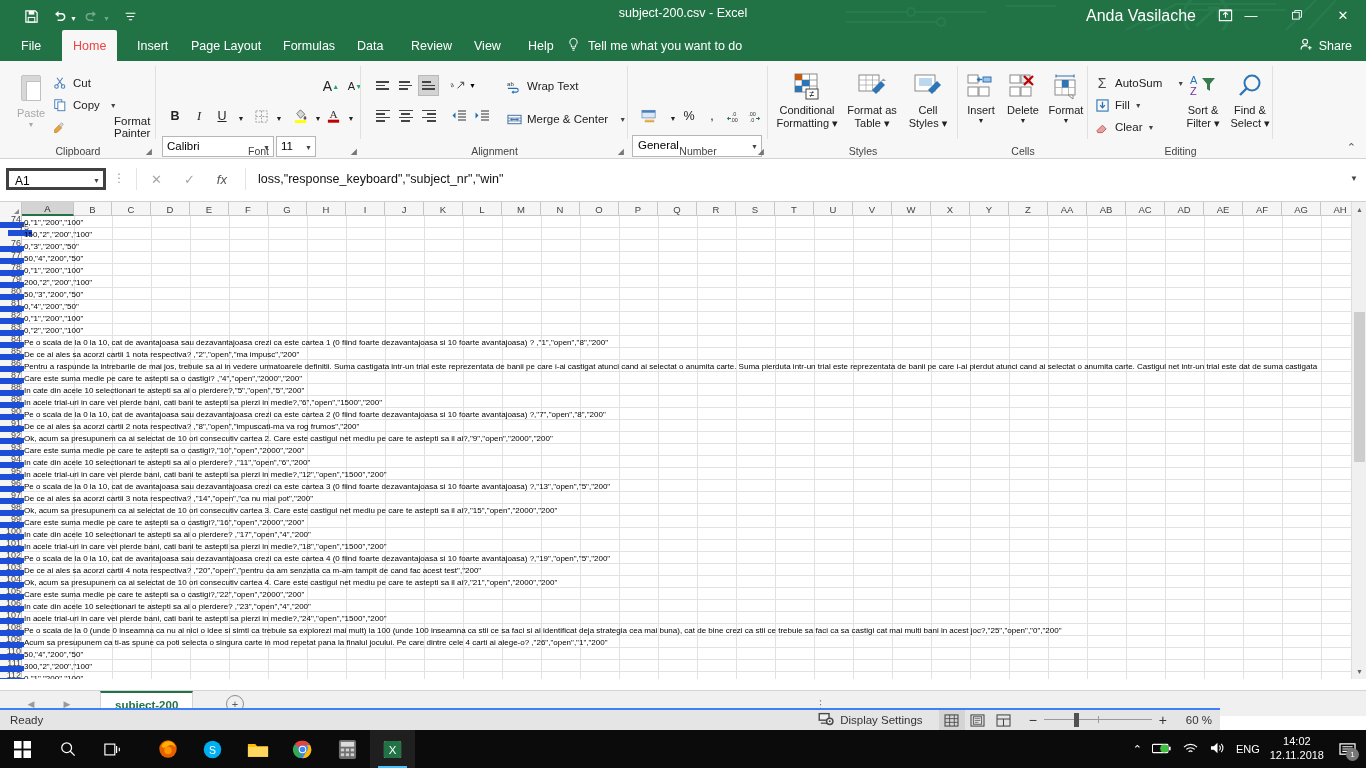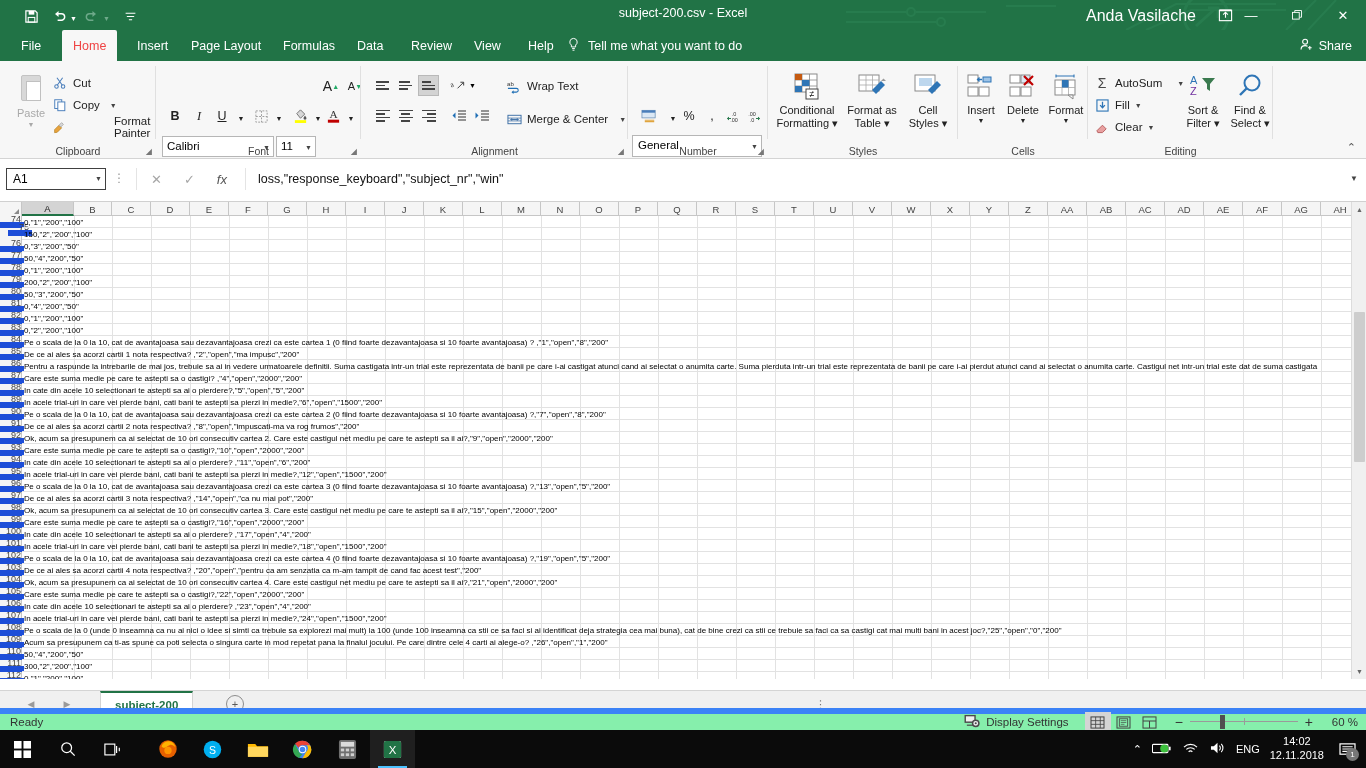--- a/index.html
+++ b/index.html
@@ -104,21 +104,21 @@
 
   .bigbtn { position:absolute; width:62px; display:flex; flex-direction:column;
     align-items:center; gap:1px; font-size:11px; color:#222; text-align:center;
     line-height:1.12; }
   .bigicon { width:32px; height:32px; display:flex; align-items:center;
     justify-content:center; }
 
   
   .fbar { position:absolute; left:0; top:160px; width:1366px; height:42px; background:#fff; }
   .namebox { position:absolute; left:6px; top:8px; width:100px; height:22px;
-    border:1px solid #404040; background:#fff; font-size:12px; padding:3px 6px; }
+    border:3px solid #404040; background:#fff; font-size:12px; padding:3px 6px; }
   .fbarsep { position:absolute; left:113px; top:11px; font-size:12px; color:#999; }
   .fbtns { position:absolute; left:136px; top:8px; width:110px; height:22px;
     display:flex; align-items:center; gap:22px; padding-left:14px;
     border-left:1px solid #e4e4e4; border-right:1px solid #e4e4e4; }
   .fbtns span { font-size:13px; color:#a6a6a6; }
   .fbtns .fx { font-style:italic; color:#555; }
   .fcontent { position:absolute; left:258px; top:8px; right:28px; height:22px;
     font-size:12.5px; color:#111; display:flex; align-items:center; }
   .fexpand { position:absolute; right:8px; top:14px; font-size:8px; color:#444; }
   .fbarline { position:absolute; left:0; bottom:0; width:1366px; height:1px; background:#d0d0d0; }
@@ -166,22 +166,22 @@
   .sheettab { position:absolute; left:100px; top:0; height:26px; padding:0 14px;
     background:#fff; border-right:1px solid #d4d4d4; border-left:1px solid #d4d4d4;
     display:flex; align-items:center; font-size:11.5px; font-weight:bold; color:#217346;
     border-top:2px solid #217346; }
   .addsheet { position:absolute; left:226px; top:4px; width:18px; height:18px;
     border:1px solid #8d8d8d; border-radius:50%; display:flex; align-items:center;
     justify-content:center; font-size:11px; color:#5a5a5a; }
   .tabdots { position:absolute; left:815px; top:7px; font-size:11px; color:#777; }
 
   
-  .statusbar { position:absolute; left:0; bottom:38px; width:1366px; height:22px;
-    background:#86efac; border-top:6px solid #3b82f6;
+  .statusbar { position:absolute; left:0; bottom:38px; width:1220px; height:22px;
+    background:#e5e5e5; border-top:2px solid #3b82f6;
     display:flex; align-items:center; font-size:11.5px; color:#333; }
   .st-ready { margin-left:10px; }
   .st-right { position:absolute; right:8px; display:flex; align-items:center; gap:0; }
   .dispset { display:flex; align-items:center; gap:6px; margin-right:16px; }
   .viewbtn { width:26px; height:20px; display:flex; align-items:center;
     justify-content:center; font-size:13px; color:#444; }
   .viewbtn.sel { background:#d4d4d4; }
   .zoomctl { display:flex; align-items:center; gap:7px; margin-left:12px; }
   .zslider { position:relative; width:108px; height:14px; }
   .ztrack { position:absolute; left:0; top:6px; width:108px; height:1px; background:#9a9a9a; }

